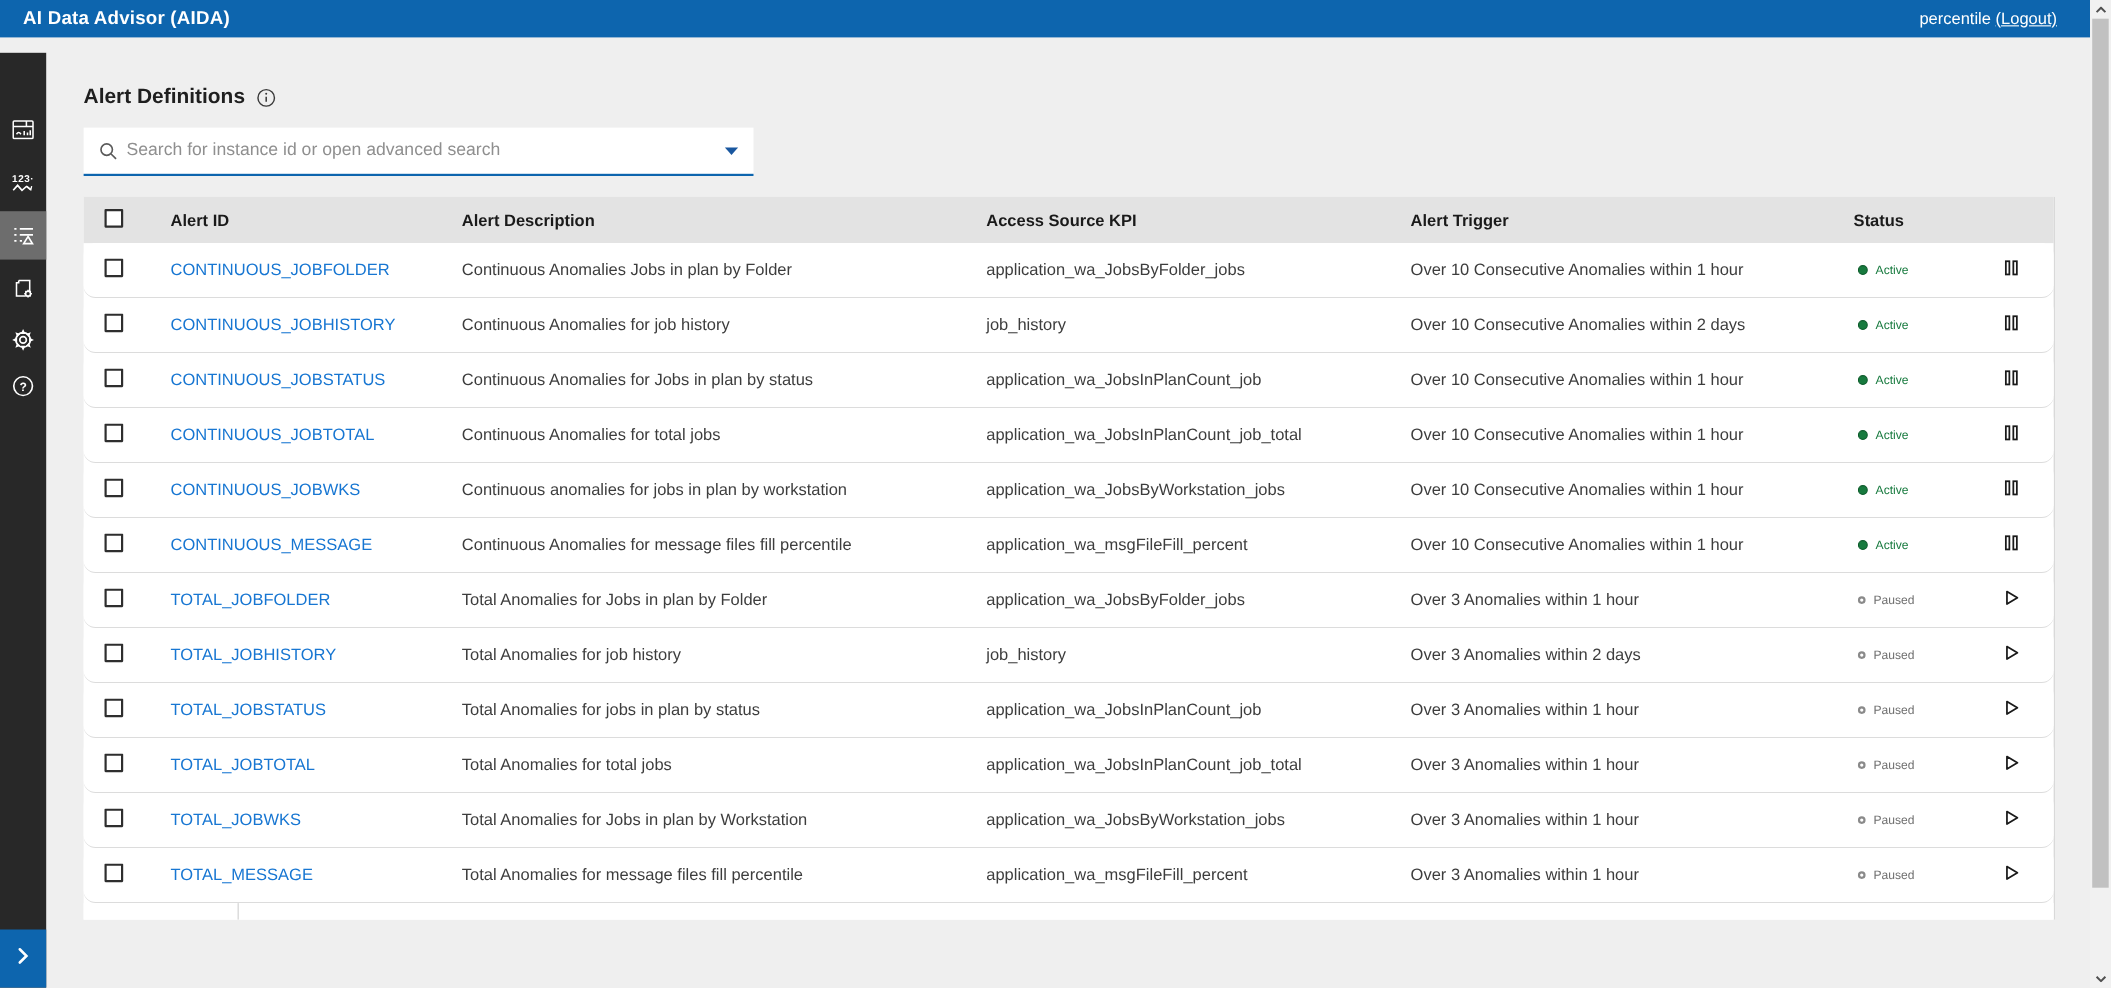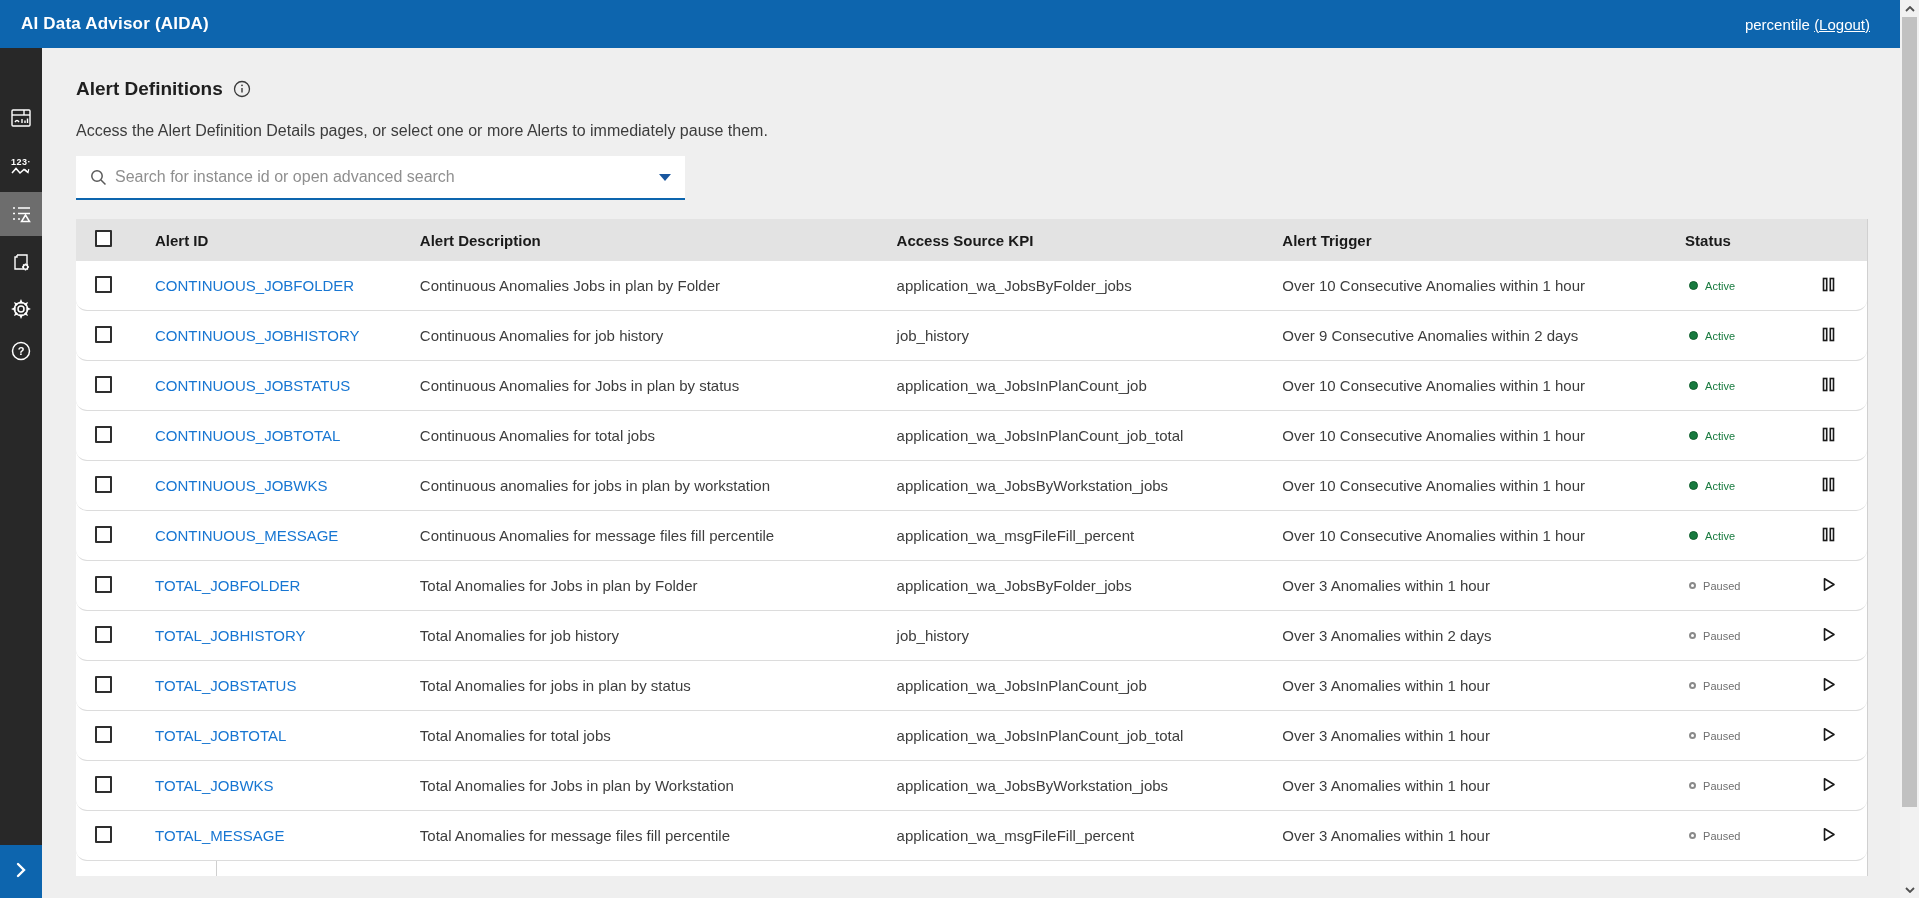--- a/index.html
+++ b/index.html
@@ -1,21 +1,21 @@
 <!DOCTYPE html>
 <html><head>
 <meta charset="utf-8">
 <style>
   * { margin:0; padding:0; box-sizing:border-box; }
   html,body { width:1919px; height:898px; overflow:hidden; background:#efefef;
               font-family:"Liberation Sans", sans-serif; }
   .app { position:relative; width:1919px; height:898px; }
 
   
-  .topbar { position:absolute; top:0; left:0; width:1900px; height:48px;
+  .topbar { position:absolute; top:0; left:0; width:1900px; height:34px;
             background:#0d65ae; display:flex; align-items:center;
             justify-content:space-between; padding:0 30px 0 21px; z-index:5; }
   .topbar .app-title { color:#ffffff; font-size:17px; font-weight:bold; letter-spacing:.2px; }
   .topbar .user-area { color:#ffffff; font-size:15px; }
   .topbar .user-area a { color:#ffffff; text-decoration:underline; cursor:pointer; }
 
   
   .sidebar { position:absolute; top:48px; left:0; width:42px; height:850px;
              background:#282828; z-index:4; }
   .side-item { position:absolute; left:0; width:42px; height:44px;
@@ -186,21 +186,20 @@
       <span class="page-title">Alert Definitions</span>
       <span style="cursor:pointer;display:inline-flex;">
         <svg width="18" height="18" viewBox="0 0 18 18">
           <circle cx="9" cy="9" r="7.5" fill="none" stroke="#3a3a3a" stroke-width="1.3"></circle>
           <line x1="9" y1="8" x2="9" y2="12.5" stroke="#3a3a3a" stroke-width="1.4"></line>
           <circle cx="9" cy="5.3" r="0.9" fill="#3a3a3a"></circle>
         </svg>
       </span>
     </div>
 
-    <div class="page-sub">Access the Alert Definition Details pages, or select one or more Alerts to immediately pause them.</div>
 
     <div class="searchbar">
       <span style="display:inline-flex;">
         <svg width="17" height="17" viewBox="0 0 17 17" fill="none" stroke="#5a5a5a" stroke-width="1.5">
           <circle cx="7" cy="7" r="5.2"></circle>
           <line x1="11" y1="11" x2="15.5" y2="15.5"></line>
         </svg>
       </span>
       <input type="text" placeholder="Search for instance id or open advanced search" style="">
       <span class="caret-down"></span>
@@ -249,21 +248,21 @@
 
   <div class="t-row">
     <div class="cell c-check">
       <span class="checkbox"></span>
     </div>
     <div class="cell c-id">
       <a class="alert-link">CONTINUOUS_JOBHISTORY</a>
     </div>
     <div class="cell c-desc">Continuous Anomalies for job history</div>
     <div class="cell c-kpi">job_history</div>
-    <div class="cell c-trig">Over 9 Consecutive Anomalies within 2 days</div>
+    <div class="cell c-trig">Over 10 Consecutive Anomalies within 2 days</div>
     <div class="cell c-status" style="padding-left:28px;">
       <span class="status-badge active">
         <span class="status-dot"></span>
         <span>Active</span>
       </span>
     </div>
     <div class="cell c-action">
       <span class="action-btn">
         <svg width="13" height="15" viewBox="0 0 13 15" fill="none" stroke="#1a1a1a" stroke-width="1.6">
           <rect x="1.5" y="1.5" width="3.2" height="12"></rect>

